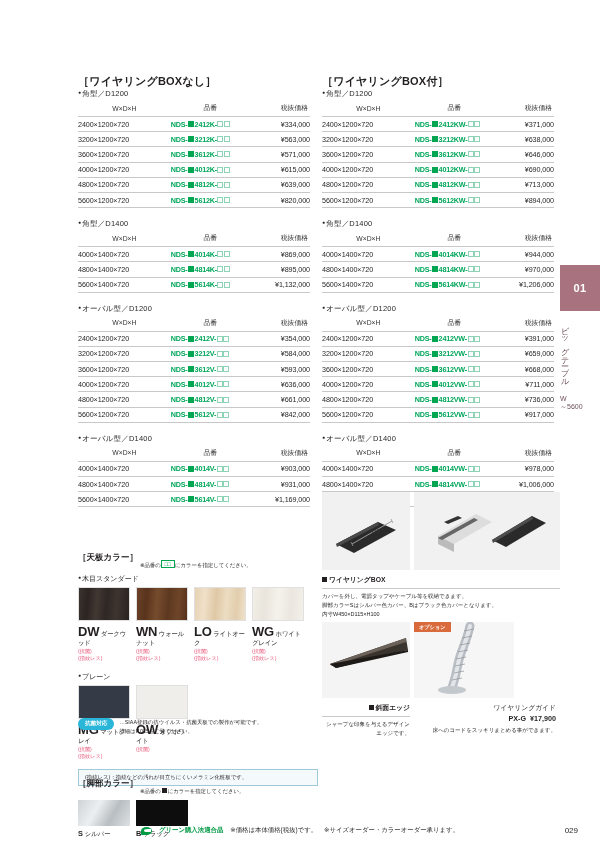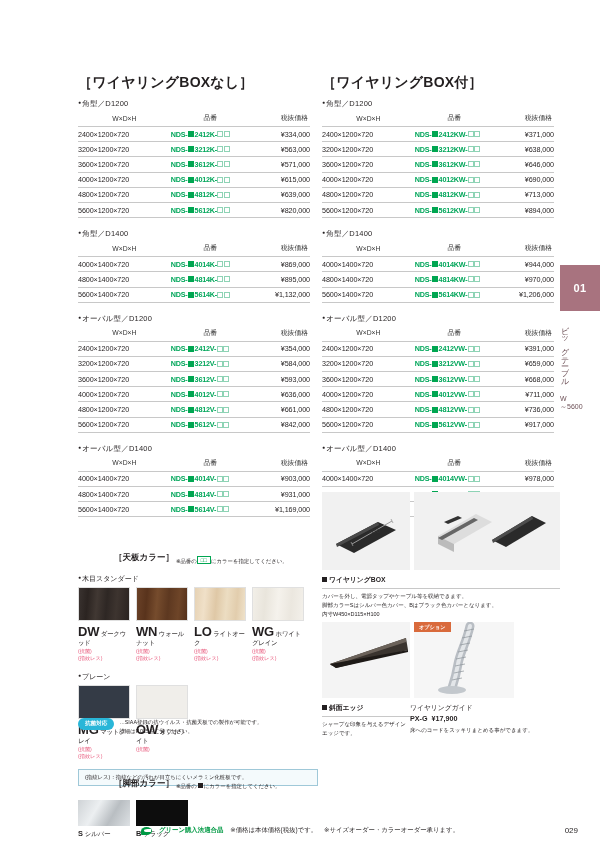--- a/index.html
+++ b/index.html
@@ -41,22 +41,22 @@
     font-size: 7px;
     color: #6d5056;
     line-height: 1.25;
   }
 
   
   .col-left  { position: absolute; left: 78px;  top: 74px; width: 232px; }
   .col-right { position: absolute; left: 322px; top: 74px; width: 232px; }
 
   .grp-title {
-    font-size: 14px; font-weight: bold; color: #231f20;
-    margin-bottom: 7px; letter-spacing: 0.2px;
+    font-size: 11px; font-weight: bold; color: #231f20;
+    margin-bottom: 0; letter-spacing: 0.2px;
   }
   .sub-title {
     font-size: 7.5px; color: #231f20; margin-bottom: 3px;
     letter-spacing: 0.2px;
   }
   .sub-title::before { content: "●"; font-size: 5px; vertical-align: 2px; margin-right: 1px; }
 
   table.ptable { width: 100%; border-collapse: collapse; margin-bottom: 11px; }
   table.ptable th {
     font-size: 6.8px; font-weight: normal; color: #333;
@@ -93,21 +93,21 @@
   .blk-title { font-size: 8.5px; font-weight: bold; margin-bottom: 5px; }
   .spec-line {
     font-size: 5.6px; line-height: 1.55; color: #231f20;
     letter-spacing: -0.1px;
   }
   .spec-line .b::before { content: "●"; font-size: 4px; vertical-align: 1.5px; margin-right: 1px;}
   .spec-indent { padding-left: 21px; }
 
   
   .topcolor { position: absolute; left: 78px; top: 552px; width: 240px; }
-  .blk-head { display: flex; align-items: center; gap: 2px; margin-bottom: 5px; margin-left: 36px; }
+  .blk-head { display: flex; align-items: flex-end; gap: 2px; margin-bottom: 5px; }
   .blk-note { font-size: 5.4px; color: #231f20; }
   .note-box {
     display: inline-block; border: 0.7px solid #00a651; color: #00a651;
     padding: 0 3px; font-size: 5.2px; vertical-align: 1px;
   }
   .cat-lbl { font-size: 7px; margin-bottom: 3px; }
   .cat-lbl::before { content: "●"; font-size: 5px; vertical-align: 2px; margin-right: 1px; }
   .swatch-row { display: flex; gap: 6px; }
   .swatch { width: 52px; }
   .sw-img { width: 52px; height: 34px; border: 0.5px solid #e0e0e0; }
@@ -162,21 +162,21 @@
   .cap-body { font-size: 5.5px; line-height: 1.65; margin-top: 3px; }
 
   .photo-area2 { position: absolute; left: 322px; top: 622px; width: 238px; }
   .p3 { width: 88px; height: 76px; background:#f4f4f4; }
   .p4 { width: 100px; height: 76px; background:#f6f6f6; position: relative;}
   .opt-badge {
     position: absolute; left: 0; top: 0;
     background: #d96a3c; color: #fff; font-size: 5.2px;
     padding: 1.5px 5px; font-weight: bold;
   }
-  .twocap { display: flex; gap: 0; }
+  .twocap { display: flex; gap: 0; text-align: right; }
   .twocap > div:first-child { width: 88px; }
   .twocap > div:last-child  { width: 146px; }
   .price-line { font-size: 7.2px; font-weight: bold; margin-top: 1px; }
 
   
   .footer {
     position: absolute; left: 0; bottom: 14px; width: 600px;
     display: flex; align-items: center; justify-content: center;
     font-size: 6.4px; color: #231f20;
   }

